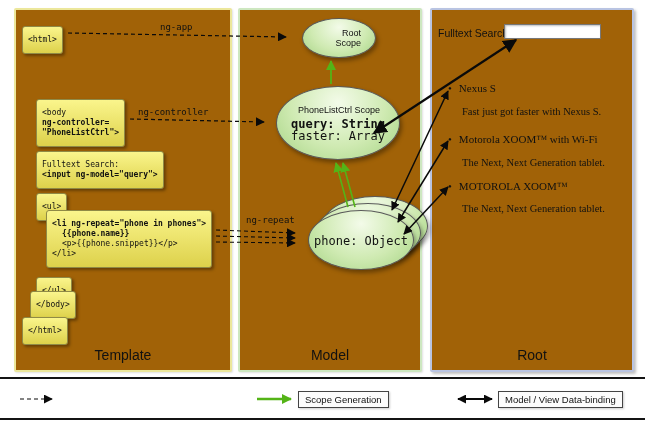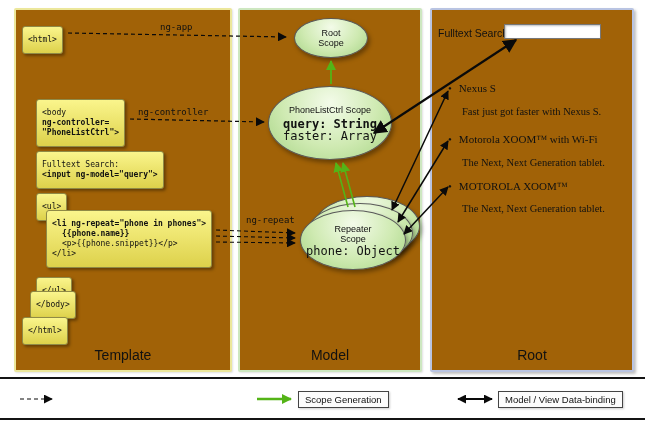--- a/index.html
+++ b/index.html
@@ -17,21 +17,21 @@
              border-radius:3px; box-shadow:2px 2px 3px rgba(0,0,0,.35);
              font-family:"DejaVu Sans Mono", monospace; font-size:8px; line-height:10px;
              color:#111; padding:8px 5px; white-space:nowrap; }
   .codebox span { display:block; }
   .cb-b { font-weight:bold; }
   .ind { padding-left:10px; }
 
   .ellipse { position:absolute; border:1px solid #5a5a5a; border-radius:50%;
              background:radial-gradient(ellipse at 50% 22%, #f3fbe9 0%, #cfeab2 55%, #a6d484 100%);
              box-shadow:2px 3px 4px rgba(0,0,0,.35);
-             display:flex; flex-direction:column; align-items:center; justify-content:center; text-align:center; }
+             display:flex; flex-direction:column; align-items:center; justify-content:center; text-align:right;margin-left:8px; }
   .el-root      { left:294px; top:18px;  width:74px;  height:40px; }
   .el-phonelist { left:268px; top:86px;  width:124px; height:74px; }
   .el-rep-back  { left:314px; top:196px; width:106px; height:60px; }
   .el-rep-mid   { left:307px; top:203px; width:106px; height:60px; }
   .el-rep-front { left:300px; top:210px; width:106px; height:60px; }
   .scope-title { font-size:9px; line-height:10px; color:#111; }
   .w44 { width:44px; } .w84 { width:84px; } .w60 { width:60px; }
   .scope-prop { font-family:"DejaVu Sans Mono", monospace; font-size:12px; line-height:10px; color:#111; margin-top:2px; }
   .scope-prop.bold { font-weight:bold; margin-top:4px; }
 
@@ -113,21 +113,20 @@
 
   <div class="ellipse el-phonelist">
     <div class="scope-title w84">PhoneListCtrl Scope</div>
     <div class="scope-prop bold">query: String</div>
     <div class="scope-prop">faster: Array</div>
   </div>
 
   <div class="ellipse el-rep-back"></div>
   <div class="ellipse el-rep-mid"></div>
   <div class="ellipse el-rep-front">
-    <div class="scope-title w60">Repeater Scope</div>
     <div class="scope-prop">phone: Object</div>
   </div>
 
   <div class="arrow-label" style="left:160px; top:22px;">ng-app</div>
   <div class="arrow-label" style="left:138px; top:107px;">ng-controller</div>
   <div class="arrow-label" style="left:236px; top:215px;margin-left:10px;">ng-repeat</div>
 
   <div class="view-search-label">Fulltext Search:</div>
   <div class="view-input"></div>
 

